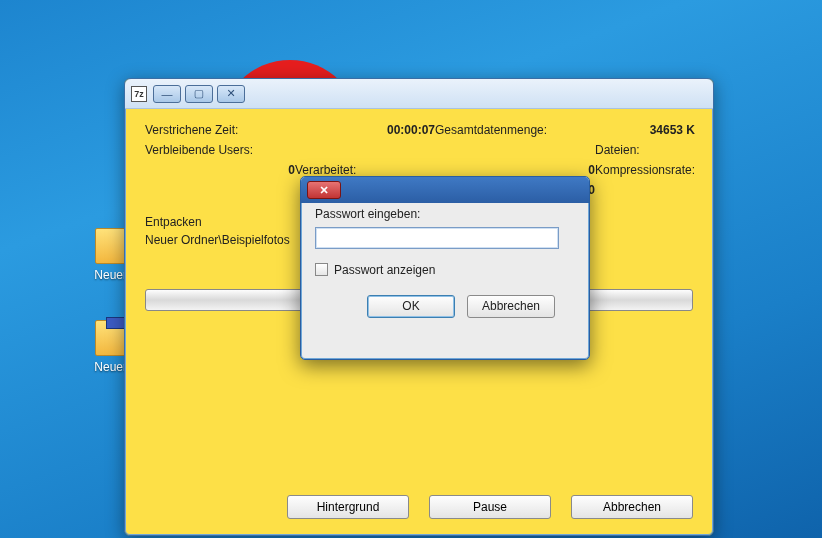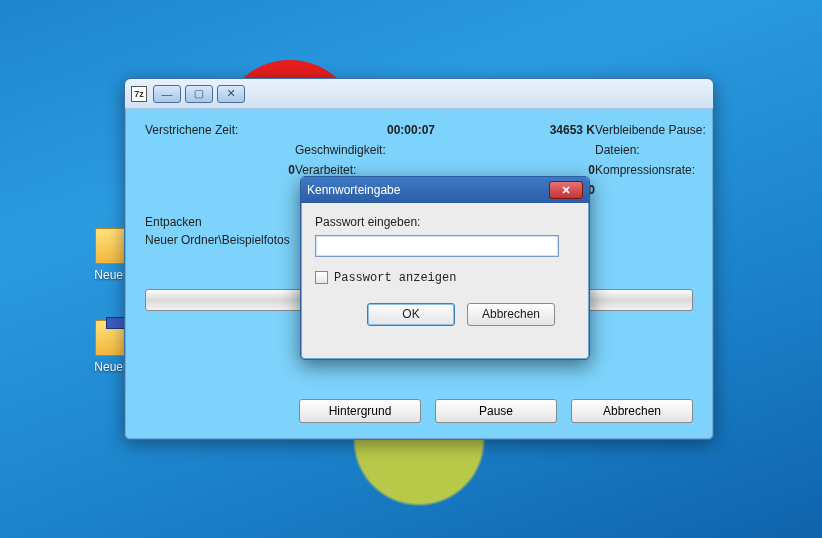--- a/index.html
+++ b/index.html
@@ -17,22 +17,22 @@
   .deco-red { position:absolute; left:220px; top:60px; width:140px; height:80px; background:#e61e1e; border-radius:70px 70px 0 0; }
   .deco-flower { position:absolute; left:289px; top:440px; width:260px; height:90px; background:radial-gradient(circle at 50% 0, #b8c94a 0 40%, transparent 42%); border-radius:0 0 100px 100px; }
   .desktop-icon { position:absolute; width:66px; text-align:center; color:#fff; font-size:12px; text-shadow:0 1px 2px rgba(0,0,0,.6);}
   .desktop-icon .folder { width:48px; height:36px; margin:0 auto 4px; border-radius:2px; background:linear-gradient(#ffe27a,#f3b73e); border:1px solid #b9892a; position:relative;}
   .desktop-icon .folder.zip::after{content:"";position:absolute;left:10px;top:-4px;width:30px;height:10px;background:#3c5cc4;border:1px solid #1b357d;}
   .di1{left:86px; top:228px;}
   .di2{left:86px; top:320px;}
 
   
   .window {
-    position:absolute; left:124px; top:78px; width:590px; height:362px;
-    background:#7dd3fc;
+    position:absolute; left:124px; top:78px; width:590px; height:458px;
+    background:#fde047;
     border:1px solid #3a6ea5;
     border-radius:6px;
     box-shadow:0 0 0 1px #6fa7d8 inset, 0 4px 18px rgba(0,0,0,.4);
     padding-top:30px;
   }
   .titlebar{
     position:absolute; left:0; top:0; right:0; height:30px;
     background:linear-gradient(#eaf2fb,#cfe1f4);
     border-bottom:1px solid #a9c3df;
     border-radius:6px 6px 0 0;
@@ -46,42 +46,42 @@
   .content{padding:14px 20px 12px 20px;color:#222;}
   .grid{display:grid; grid-template-columns: 150px 140px 160px 100px; row-gap:6px;}
   .grid .lab{white-space:nowrap;}
   .grid .val{text-align:right;font-weight:bold;}
   .section2{margin-top:18px;}
   .filelabel{margin-top:4px;}
 
   .progress{margin:30px 20px 0; height:22px; border:1px solid #888; border-radius:3px;
     background:linear-gradient(#fdfdfd,#d9d9d9 50%,#f3f3f3);}
 
-  .buttons{position:absolute; bottom:16px; right:20px; display:flex; gap:14px;}
+  .buttons{position:absolute; bottom:16px; right:20px; display:flex; gap:20px;}
   .btn{width:122px;height:24px;border:1px solid #8a8a8a;border-radius:3px;
     background:linear-gradient(#fefefe,#e4e4e4);text-align:center;line-height:22px;cursor:default;}
 
   
   .modal{
     position:absolute; left:300px; top:176px; width:290px; height:184px;
     background:#ececec; border:1px solid #2a5ea0; border-radius:5px;
     box-shadow:0 0 0 1px #6fa7d8 inset, 0 6px 20px rgba(0,0,0,.5);
     padding-top:26px;
   }
   .modal .mtitle{
     position:absolute;left:0;top:0;right:0;height:26px;
     background:linear-gradient(#3f79c4,#2b5ea5);
     border-radius:5px 5px 0 0;
     display:flex;align-items:center;padding:0 6px;color:#fff;font-size:12px;
   }
   .modal .mtitle .mtext{flex:1;}
   .mclose{width:34px;height:18px;border:1px solid #7a1414;border-radius:3px;background:linear-gradient(#e67373,#c23434);display:flex;align-items:center;justify-content:center;color:#fff;font-size:11px;font-weight:bold;}
-  .mbody{padding:12px 14px;color:#222;}
+  .mbody{padding:4px 14px;color:#222;}
   .pwinput{margin-top:6px;width:244px;height:22px;border:1px solid #7a9cc6;background:#fff;box-shadow:inset 0 0 0 1px #cfe0f3;padding:0 4px;}
-  .cbrow{margin-top:14px;display:flex;gap:6px;font-family:Liberation Mono, monospace;}
+  .cbrow{margin-top:14px;display:flex;gap:6px;}
   .cb{width:13px;height:13px;border:1px solid #888;background:linear-gradient(#fff,#e6e6e6);}
   .mbuttons{display:flex;gap:12px;justify-content:center;margin-top:18px;}
   .mbuttons .btn{width:88px;height:23px;line-height:21px;}
   .mbuttons .btn.primary{border:1px solid #3c7fb1;box-shadow:0 0 0 1px #8fc0e6 inset;margin-left:32px;}
 </style>
 </head>
 <body>
 
 <div class="deco-red"></div>
 <div class="deco-flower"></div>
@@ -102,25 +102,25 @@
       <div class="winbtn">—</div>
       <div class="winbtn">▢</div>
       <div class="winbtn">✕</div>
     </div>
   </div>
 
   <div class="content">
     <div class="grid">
       <div class="lab">Verstrichene Zeit:</div>
       <div class="val">00:00:07</div>
+      <div class="lab">Gesamtdatenmenge:</div>
       <div class="val">34653 K</div>
 
-      <div class="lab">Verbleibende Pause:</div>
+      <div class="lab">Verbleibende Users:</div>
       <div class="val"></div>
-      <div class="lab">Geschwindigkeit:</div>
       <div class="val"></div>
 
       <div class="lab">Dateien:</div>
       <div class="val">0</div>
       <div class="lab">Verarbeitet:</div>
       <div class="val">0</div>
 
       <div class="lab">Kompressionsrate:</div>
       <div class="val"></div>
       <div class="lab"></div>
@@ -137,21 +137,20 @@
 
   <div class="buttons">
     <div class="btn">Hintergrund</div>
     <div class="btn">Pause</div>
     <div class="btn">Abbrechen</div>
   </div>
 </div>
 
 <div class="modal">
   <div class="mtitle">
-    <div class="mtext">Kennworteingabe</div>
     <div class="mclose">✕</div>
   </div>
   <div class="mbody">
     <div>Passwort eingeben:</div>
     <input class="pwinput" type="password" value="" style="">
     <div class="cbrow">
       <div class="cb"></div>
       <div>Passwort anzeigen</div>
     </div>
     <div class="mbuttons">

